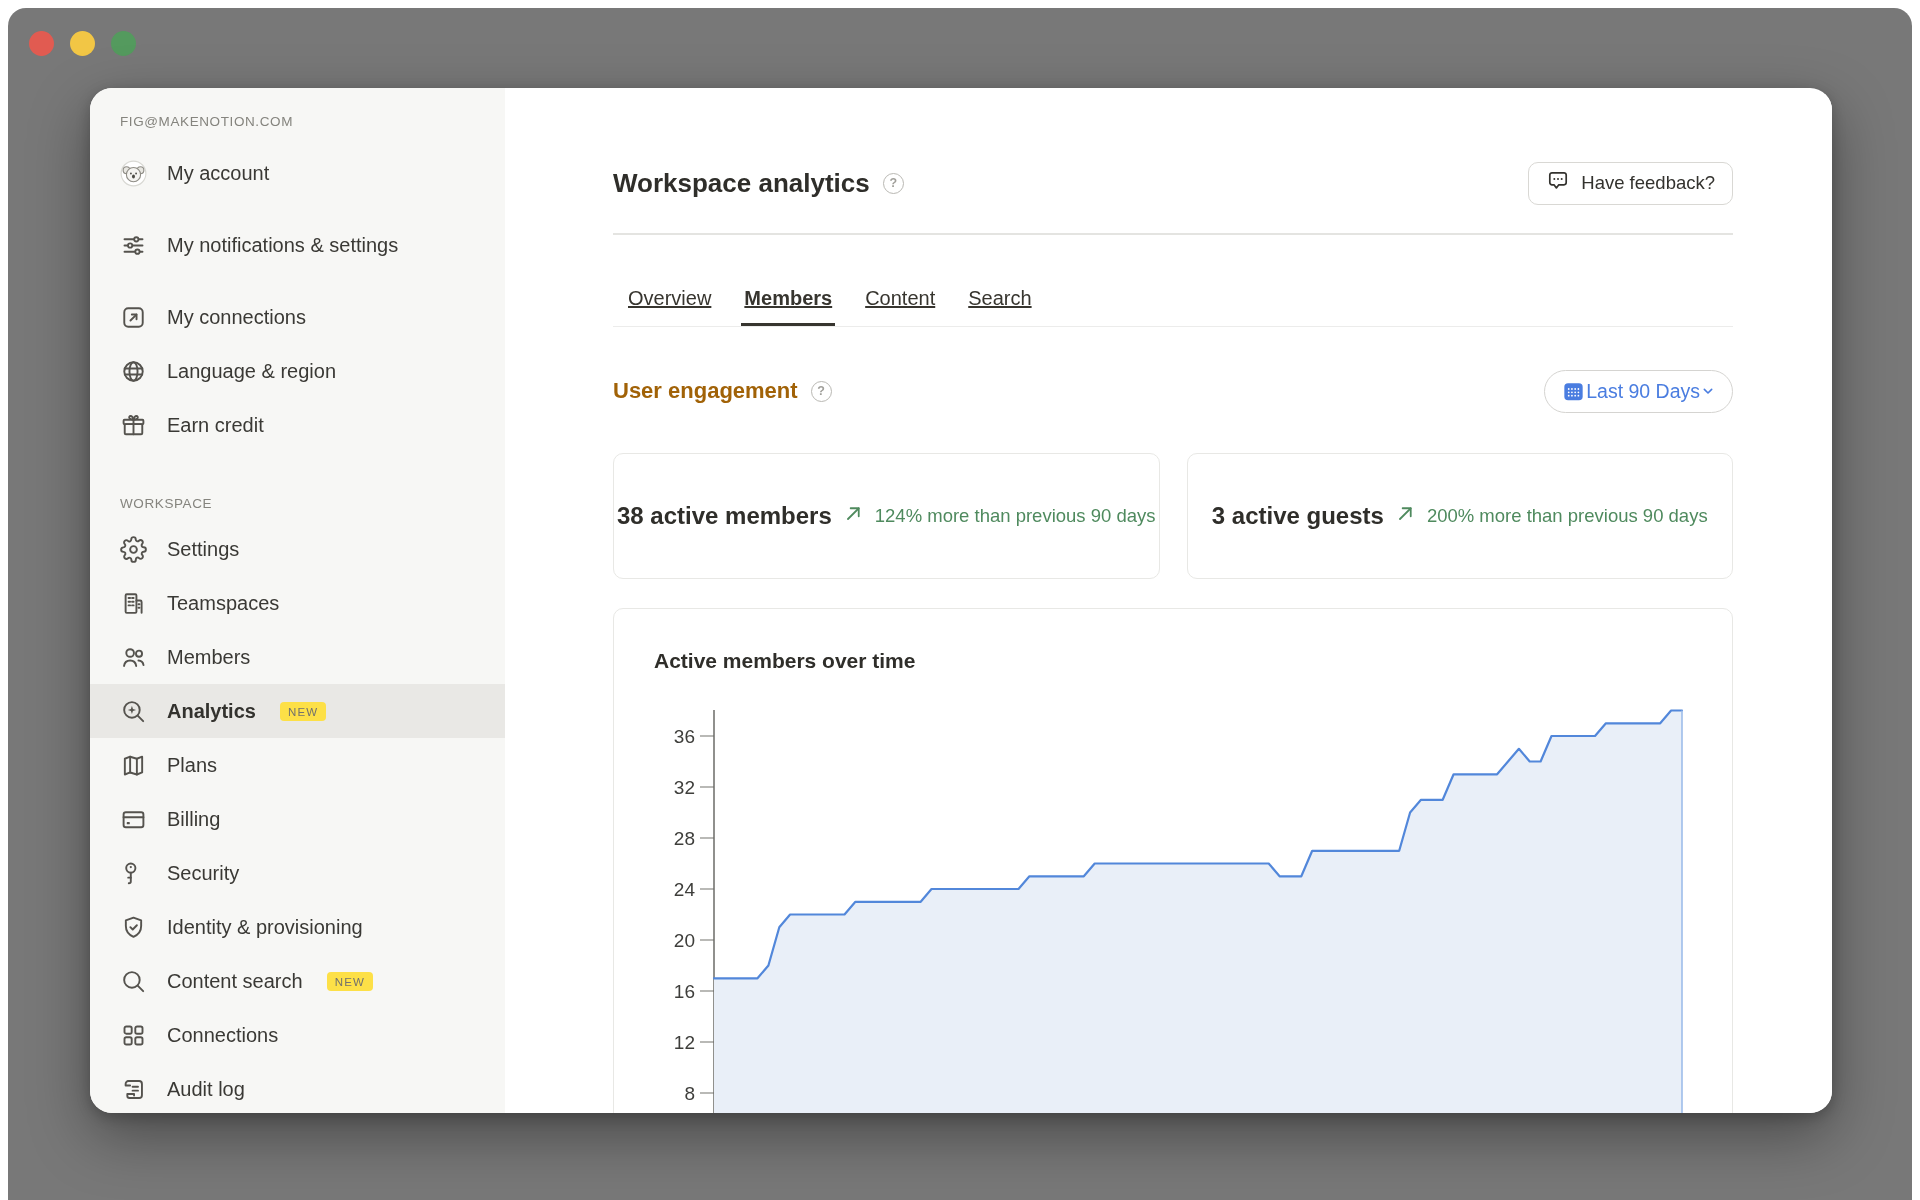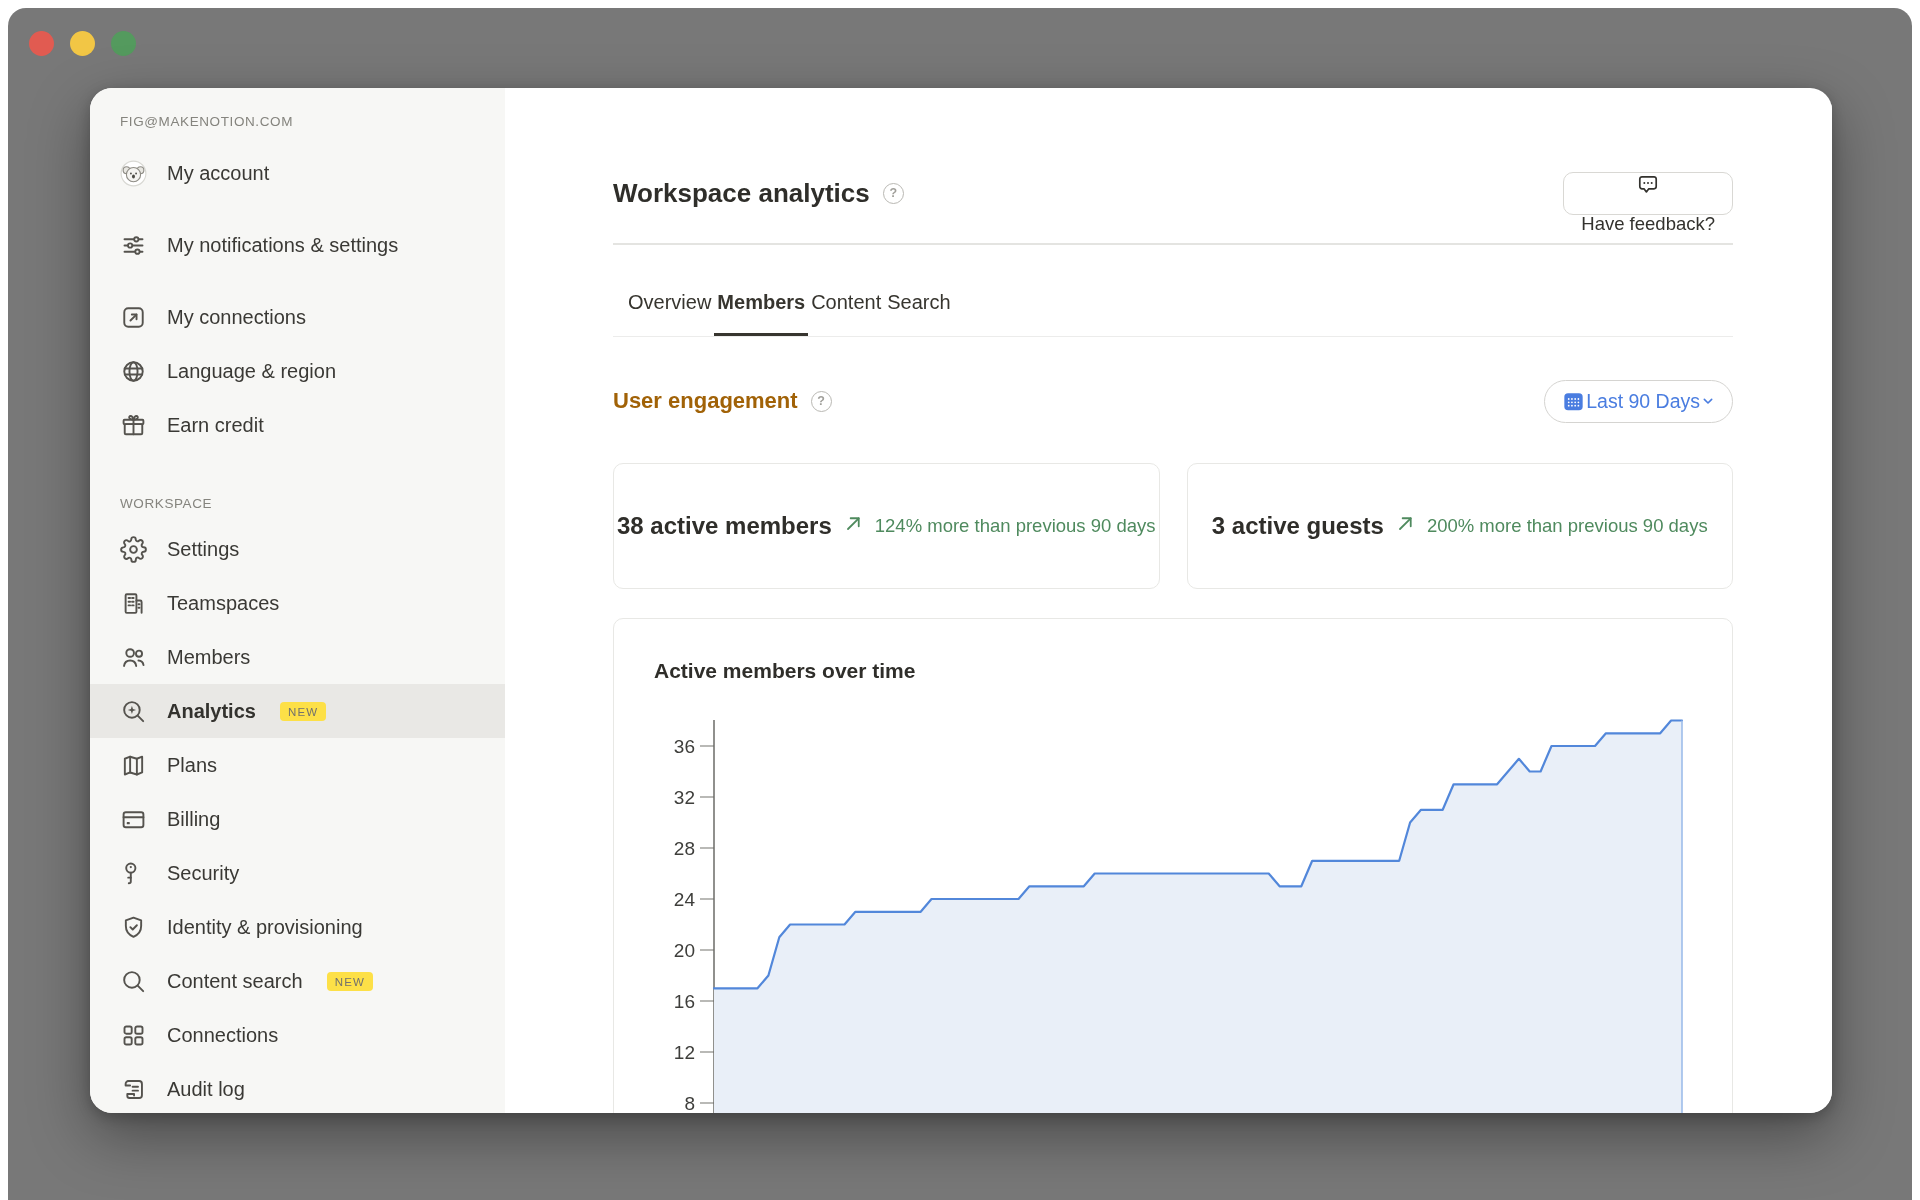--- a/index.html
+++ b/index.html
@@ -24,32 +24,32 @@
   .side-item.tall { height:90px; }
   .side-item.selected { background:#e9e8e5; }
   .side-icon { width:27px; height:27px; flex:0 0 27px; color:#55534e; display:flex; align-items:center; justify-content:center; }
   .side-icon svg { width:27px; height:27px; }
   .side-label { font-size:20px; color:#3a3935; line-height:1.3; max-width:300px; }
   .side-item.selected .side-label { font-weight:700; color:#33322e; }
   .badge { margin-left:4px; background:#fde047; color:#73726d; font-size:11.5px; font-weight:500; letter-spacing:1.2px; padding:4px 8px 3px; border-radius:4px; }
   .ws-heading { margin:44px 0 10px 30px; font-size:13.5px; letter-spacing:0.6px; color:#85847e; font-weight:500; height:16px; }
 
   
-  .main { position:absolute; left:415px; top:16px; width:1327px; height:100%; background:#ffffff; }
+  .main { position:absolute; left:415px; top:6px; width:1327px; height:100%; background:#ffffff; }
 
   .main-header { position:absolute; top:67px; left:108px; right:99px; height:44px; display:flex; align-items:center; justify-content:space-between; }
   .title-wrap { display:flex; align-items:center; gap:13px; }
   .page-title { font-size:26px; font-weight:700; color:#2f2e2a; }
   .help-circle { width:21px; height:21px; border:1.6px solid #b9b8b3; border-radius:50%; display:flex; align-items:center; justify-content:center; font-size:12.5px; font-weight:700; color:#a09f9a; cursor:pointer; }
-  .feedback-btn { display:flex; align-items:center; gap:11px; height:43px; padding:0 17px; border:1px solid #d9d8d4; border-radius:10px; background:#fff; font-size:18.5px; font-weight:500; color:#33322e; cursor:pointer;flex-direction:column; }
+  .feedback-btn { display:flex; align-items:center; gap:11px; height:43px; padding:0 17px; border:1px solid #d9d8d4; border-radius:10px; background:#fff; font-size:18.5px; font-weight:500; color:#33322e; cursor:pointer; }
   .feedback-btn svg { width:24px; height:24px; color:#33322e; }
 
   .title-divider { position:absolute; top:139px; left:108px; right:99px; height:2px; background:#e4e4e1; }
 
-  .tabs { position:absolute; top:180px; left:108px; right:99px; height:53px; border-bottom:1px solid #ececeb; display:flex; padding-left:12px; }
+  .tabs { position:absolute; top:180px; left:108px; right:99px; height:53px; border-bottom:1px solid #ececeb; display:flex; align-items:flex-end; gap:27px; padding-left:12px;text-decoration:underline; }
   .tab { font-size:20px; color:#37352f; padding:0 3px 16px; background:none; border:none; font-family:inherit; cursor:pointer; }
   .tab.active { font-weight:700; border-bottom:3px solid #37352f; padding-bottom:13px; }
 
   .engagement-row { position:absolute; top:275px; left:108px; right:99px; height:44px; display:flex; align-items:center; justify-content:space-between; }
   .engagement-left { display:flex; align-items:center; gap:13px; }
   .section-title { font-size:22px; font-weight:700; color:#a16207; }
   .date-pill { display:flex; align-items:center; height:43px; padding:0 16px; border:1px solid #d5d4d1; border-radius:22px; background:#fff; cursor:pointer; }
   .date-pill .cal-icon svg { width:25px; height:25px; display:block; }
   .date-pill-label { font-size:19.5px; color:#4a7de0; font-weight:500; }
   .date-pill .chev svg { width:16px; height:16px; display:block; }

